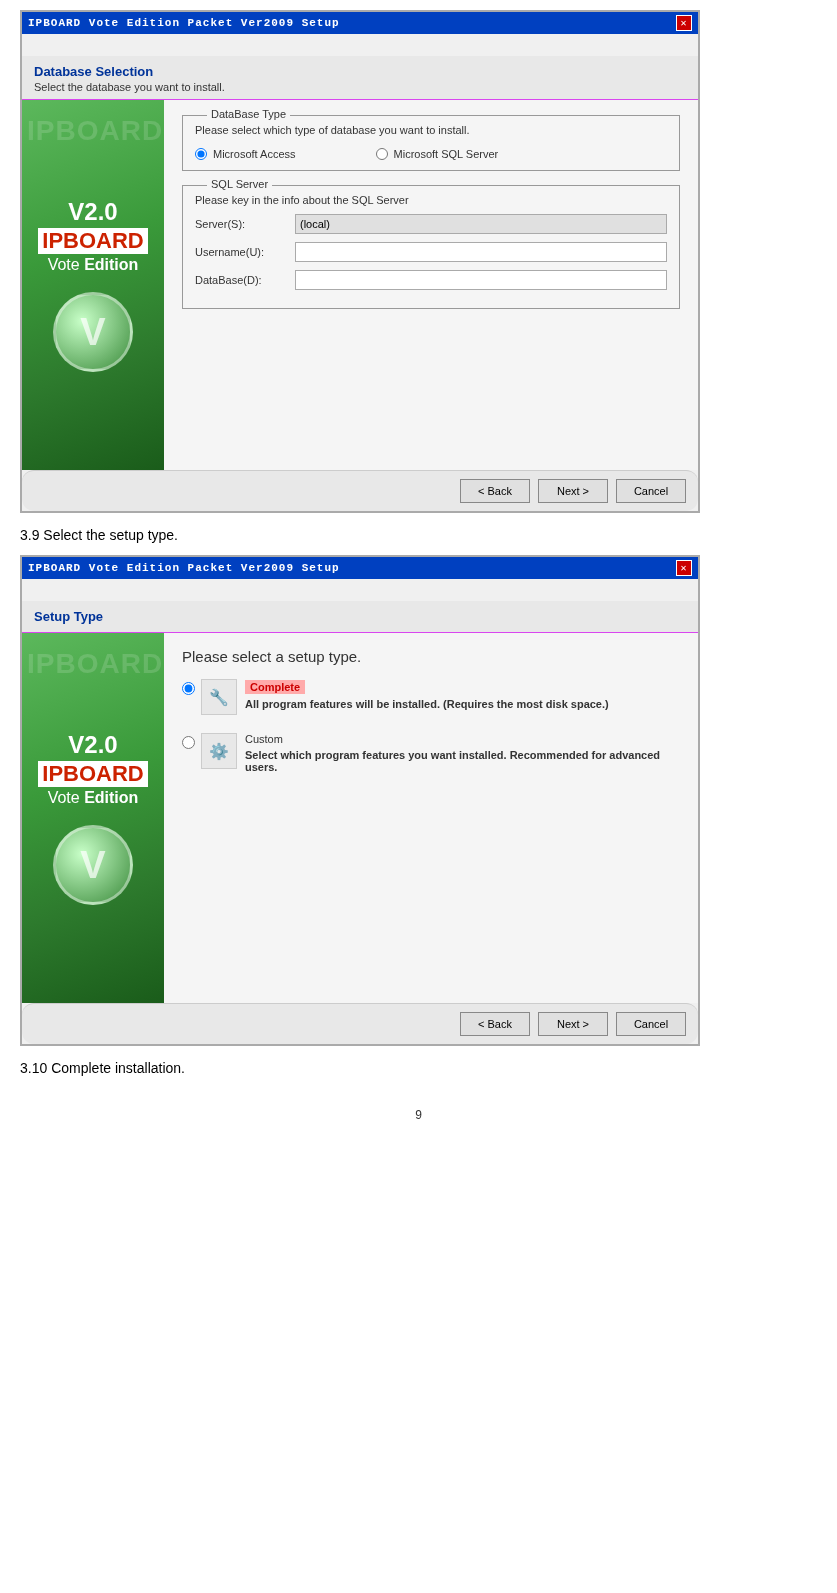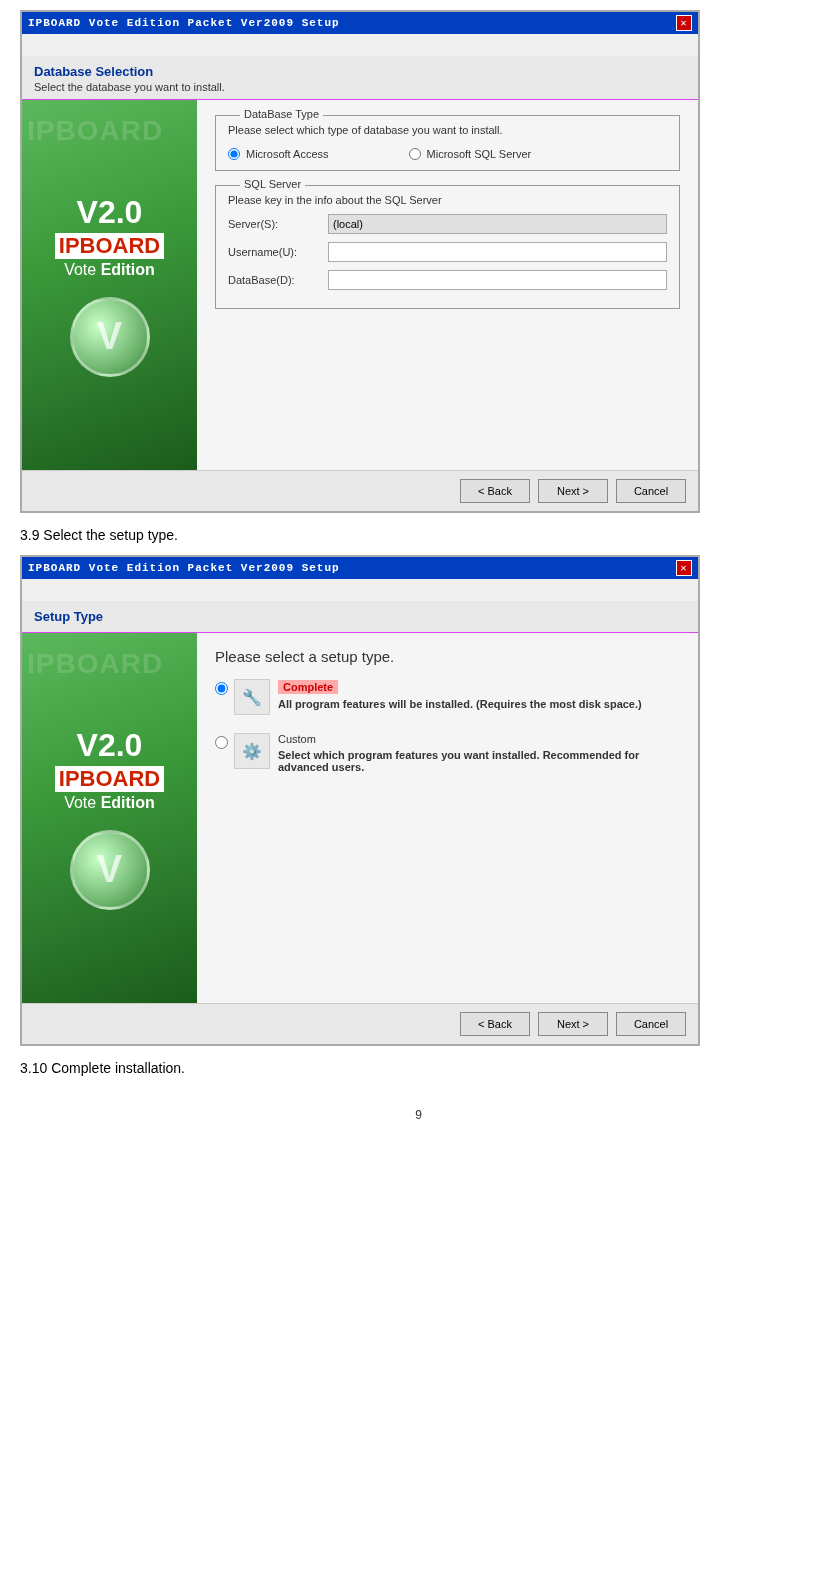--- a/index.html
+++ b/index.html
@@ -89,21 +89,21 @@
       color: #333;
     }
 
     .main-content-area {
       display: flex;
       flex-direction: row;
       min-height: 370px;
     }
 
     .left-panel {
-      width: 175px;
+      width: 142px;
       background: linear-gradient(160deg, #5cb85c 0%, #3a9a3a 40%, #2d7a2d 70%, #1a5c1a 100%);
       display: flex;
       flex-direction: column;
       align-items: center;
       justify-content: center;
       padding: 15px;
       position: relative;
       overflow: hidden;
     }
 
@@ -118,21 +118,21 @@
       letter-spacing: 1px;
     }
 
     .v-logo-text {
       color: #fff;
       text-align: center;
       margin-bottom: 8px;
     }
 
     .v-logo-text .version {
-      font-size: 32px;
+      font-size: 24px;
       font-weight: bold;
       color: #fff;
     }
 
     .v-logo-text .ipboard {
       font-size: 22px;
       font-weight: bold;
       color: #cc2200;
       background: #fff;
       padding: 0 4px;
@@ -251,20 +251,21 @@
     }
 
     
     .window-footer {
       background: #e8e8e8;
       border-top: 1px solid #ccc;
       padding: 8px 12px;
       display: flex;
       justify-content: flex-end;
       gap: 8px;
+      border-radius: 12px;
     }
 
     .btn {
       min-width: 70px;
       height: 24px;
       background: #e0e0e0;
       border: 1px solid #888;
       font-size: 11px;
       cursor: pointer;
       padding: 2px 10px;

